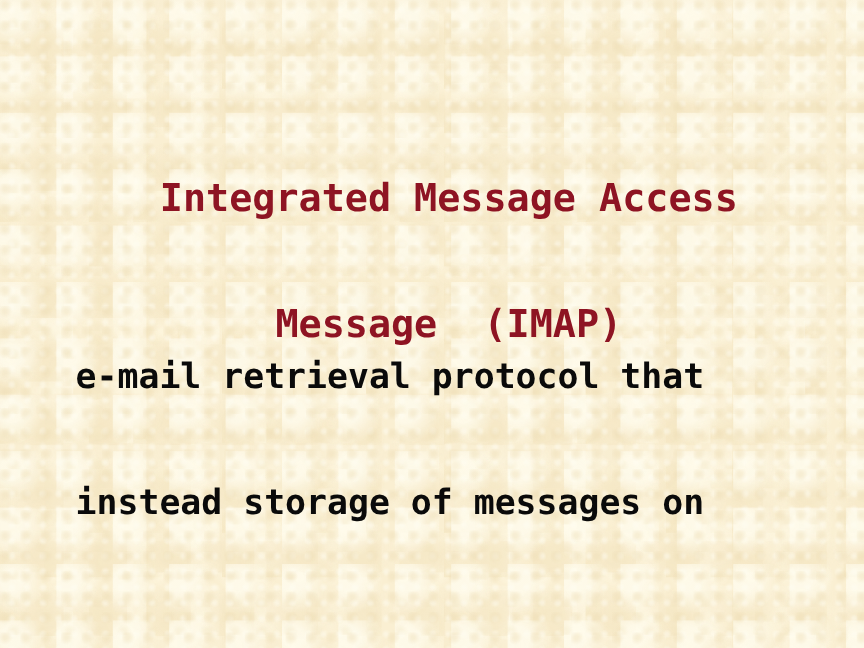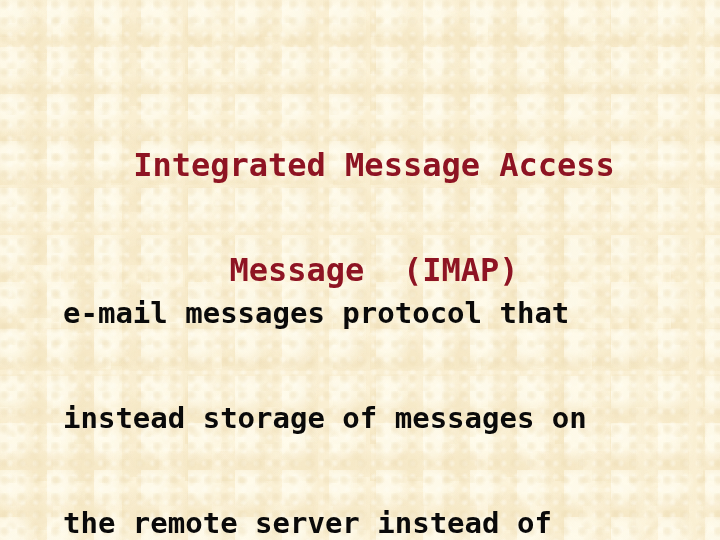--- a/index.html
+++ b/index.html
@@ -112,21 +112,20 @@
   <div class="paper-grain"></div>
 
   <div class="content">
 
     <div class="slide-title">
       <span class="title-line">Integrated Message Access</span>
       <span class="title-line">Message  (IMAP)</span>
     </div>
 
     <div class="slide-body">
-      <span class="body-line">e-mail messages protocol that</span>
+      <span class="body-line">e-mail retrieval protocol that</span>
       <span class="body-line">instead storage of messages on</span>
-      <span class="body-line">the remote server instead of</span>
       
       
     </div>
 
   </div>
 </div>
 
 </body></html>

